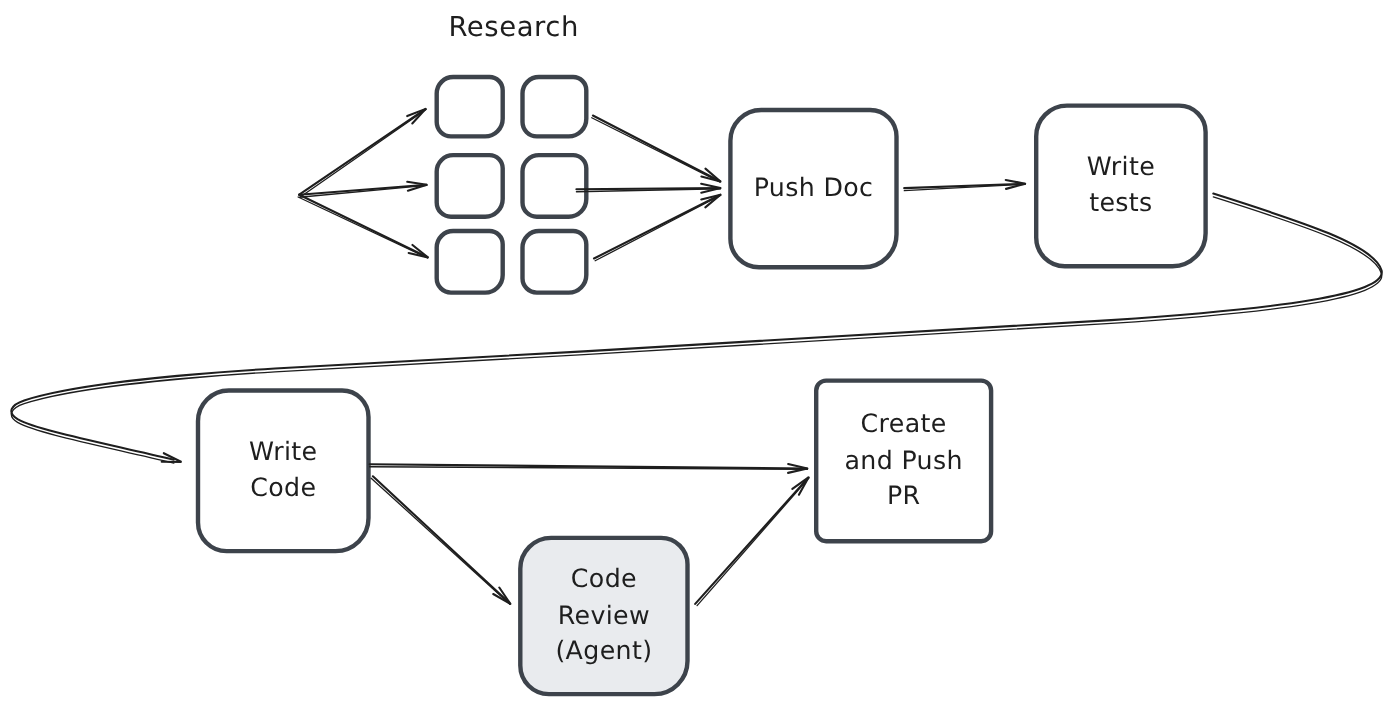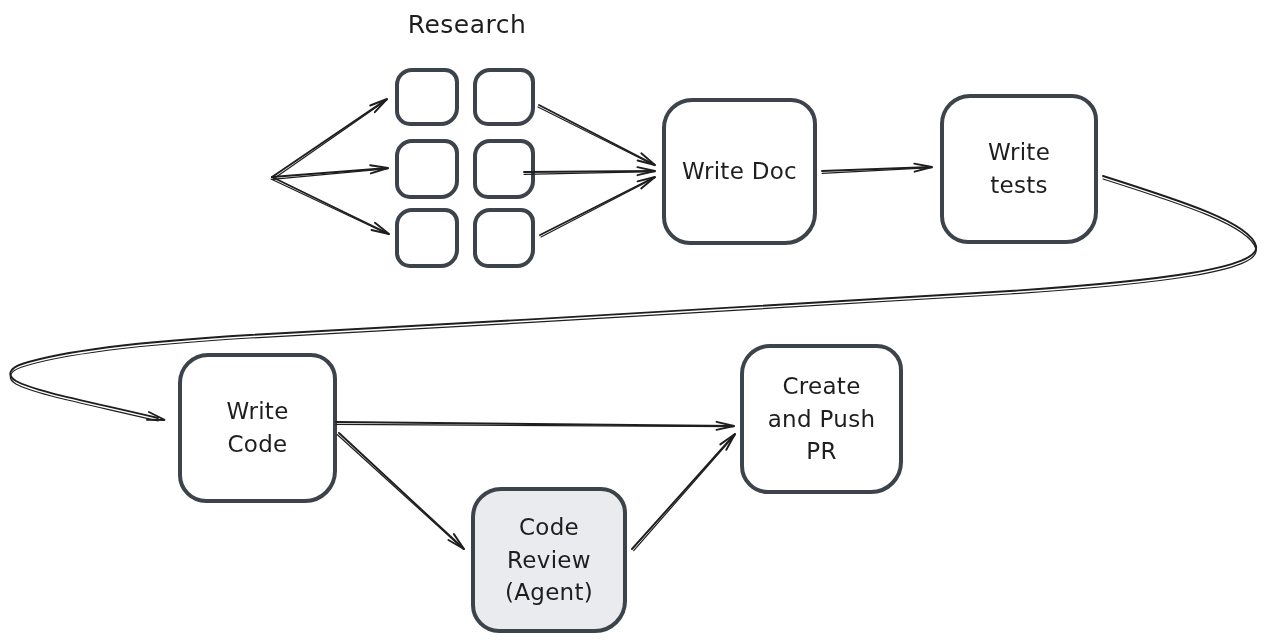--- a/index.html
+++ b/index.html
@@ -49,21 +49,21 @@
     font-size:25px;
     letter-spacing:.5px;
     z-index:2;
   }
   
   #n-decide   {left:112px;top:100px;width:158px;height:143px;}
   #n-writedoc {left:662px;top:98px; width:155px;height:147px;}
   #n-writetests{left:940px;top:94px;width:158px;height:150px;}
   #n-writecode{left:178px;top:353px;width:159px;height:150px;}
   #n-codereview{left:471px;top:487px;width:156px;height:146px;}
-  #n-createpr {left:740px;top:344px;width:163px;height:150px;}
+  #n-createpr {left:740px;top:344px;width:163px;height:150px;border-radius:11px;}
   #r1{left:395px;top:68px; width:64px;height:58px;}
   #r2{left:473px;top:68px; width:62px;height:58px;}
   #r3{left:395px;top:139px;width:64px;height:60px;}
   #r4{left:473px;top:139px;width:62px;height:60px;}
   #r5{left:395px;top:208px;width:64px;height:60px;}
   #r6{left:473px;top:208px;width:62px;height:60px;}
   #research-title{left:397px;top:10px;width:140px;text-align:center;}
 </style>
 </head>
 <body>
@@ -74,21 +74,21 @@
 
 
   <div class="node small" id="r1"></div>
   <div class="node small" id="r2"></div>
   <div class="node small" id="r3"></div>
   <div class="node small" id="r4"></div>
   <div class="node small" id="r5"></div>
   <div class="node small" id="r6"></div>
 
   <div class="node big" id="n-writedoc">
-    <span>Write Doc</span>
+    <span>Push Doc</span>
   </div>
 
   <div class="node big" id="n-writetests">
     <span>Write
 tests</span>
   </div>
 
   <div class="node big" id="n-writecode">
     <span>Write
 Code</span>

